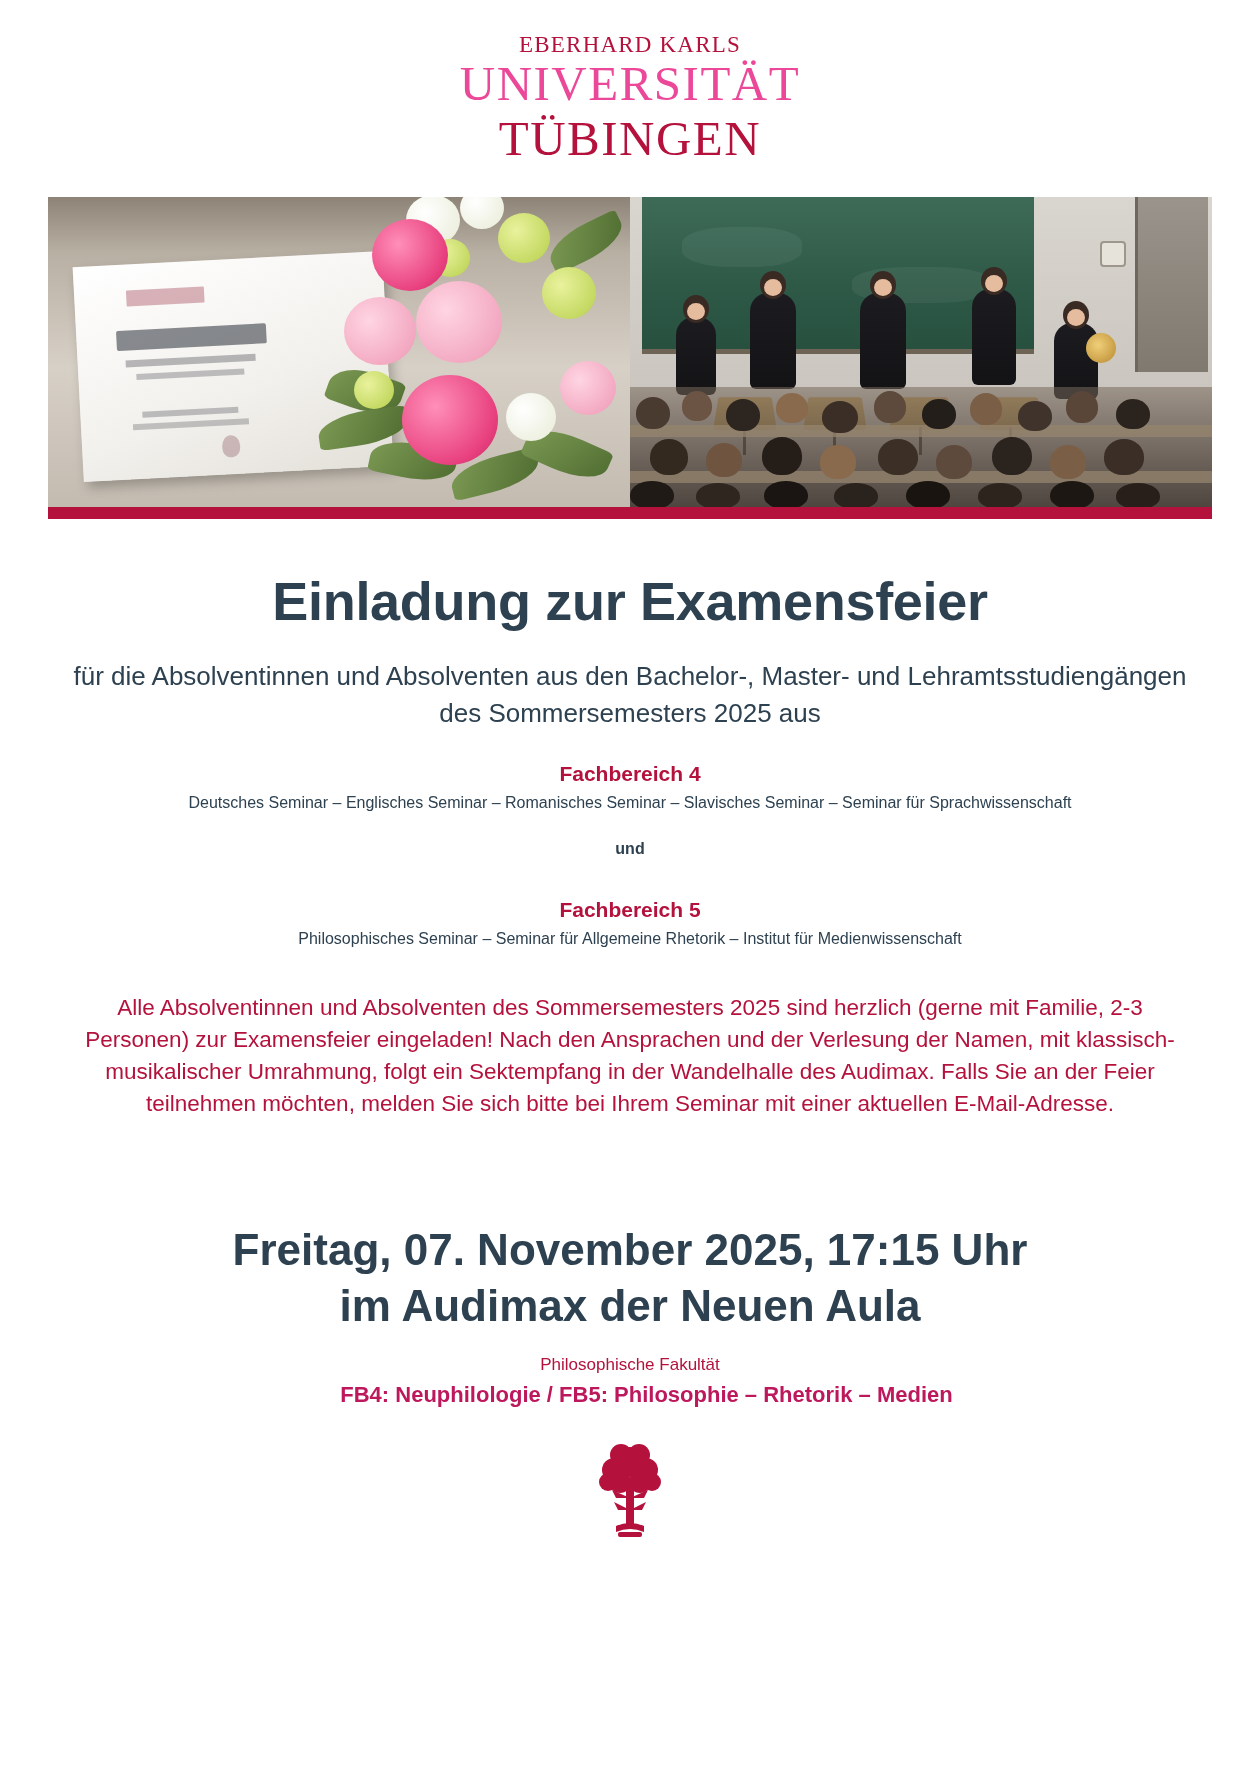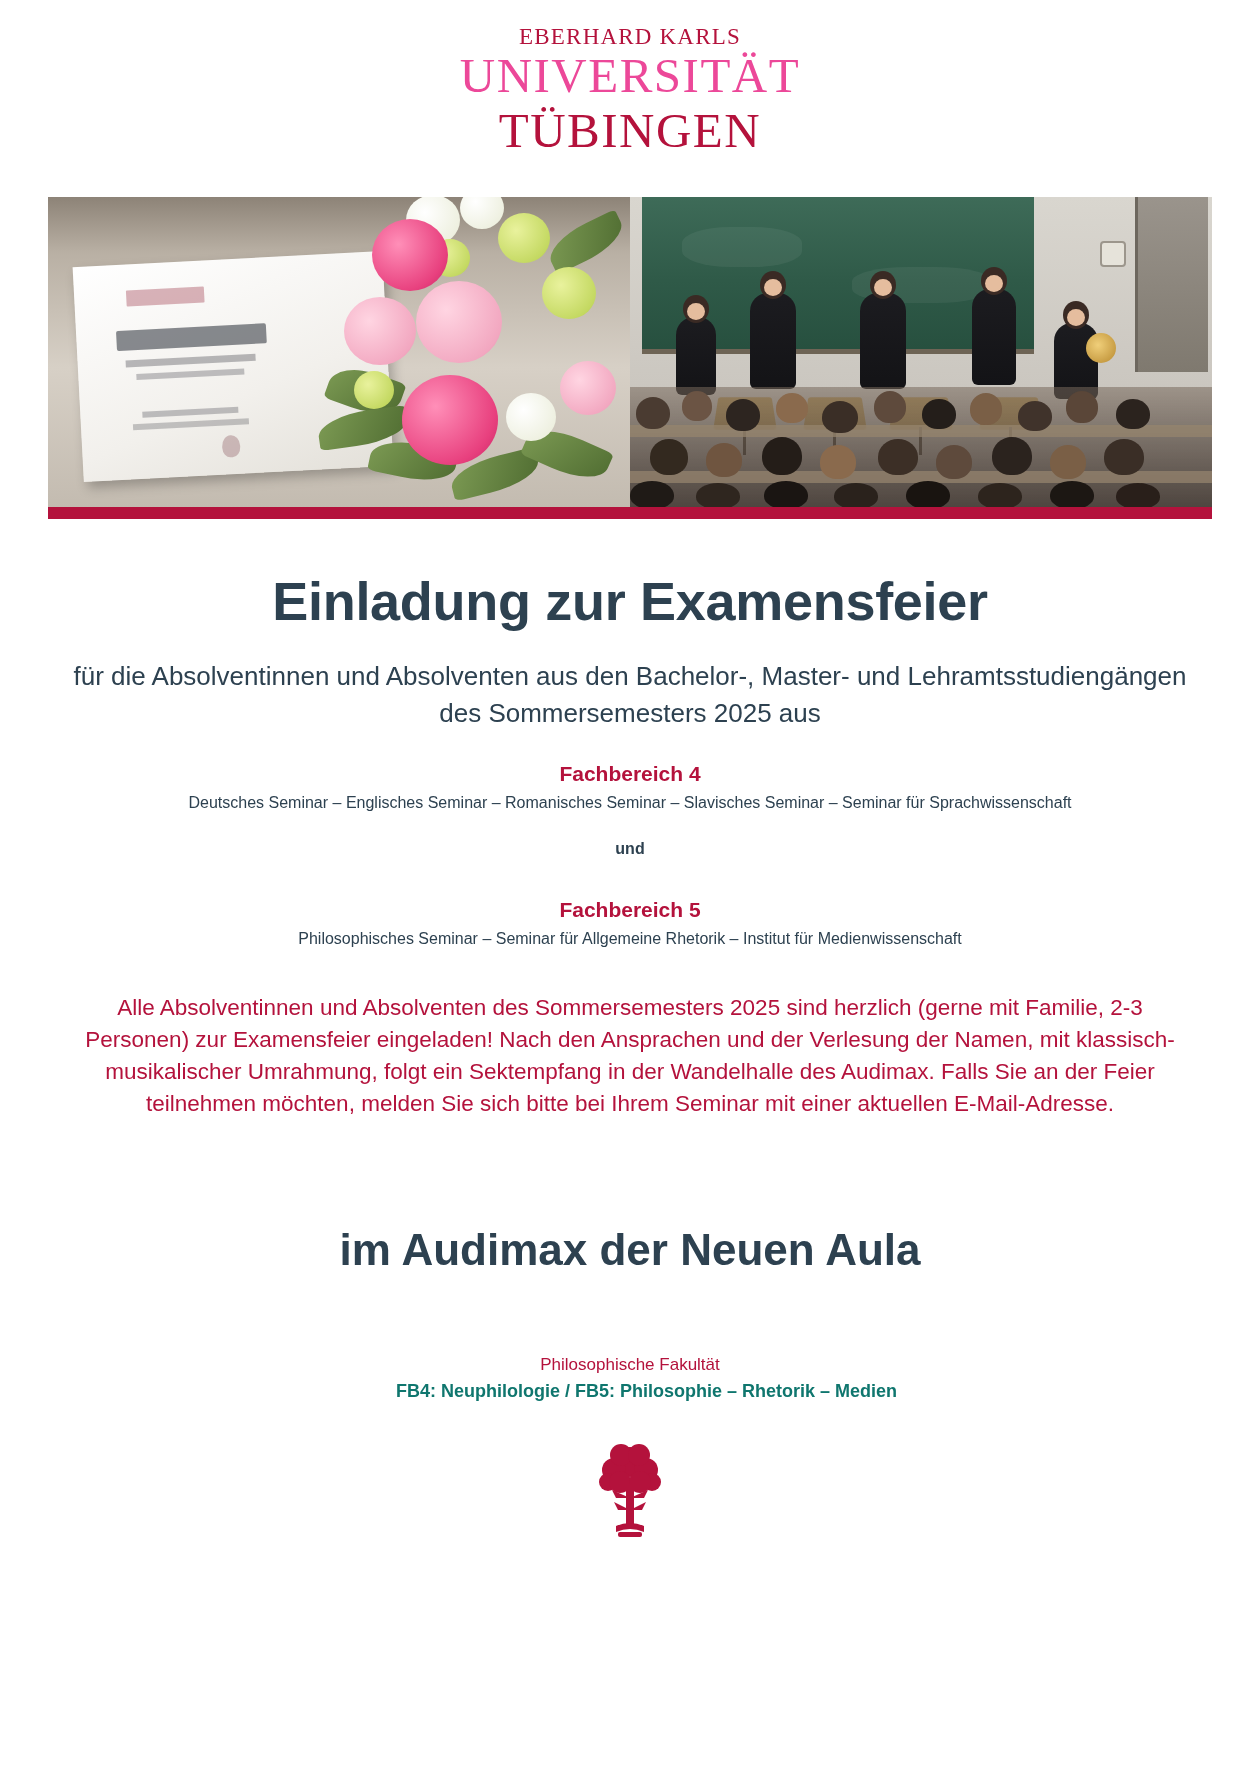--- a/index.html
+++ b/index.html
@@ -19,21 +19,21 @@
     width: 1260px;
     height: 1783px;
     position: relative;
     box-sizing: border-box;
   }
 
   
   .logo-block {
     width: 100%;
     text-align: center;
-    padding-top: 24px;
+    padding-top: 32px;
   }
   .logo-line1 {
     font-family: "Liberation Serif", serif;
     color: #b4123c;
     font-size: 23px;
     letter-spacing: 1.2px;
     font-weight: 400;
     line-height: 1.1;
   }
   .logo-line2 {
@@ -334,22 +334,22 @@
     left: 0; right: 0;
     text-align: center;
   }
   .footer-1 {
     color: #b4123c;
     font-size: 17px;
     line-height: 1.5;
     text-align: center;
   }
   .footer-2 {
-    color: #0f766e;
-    font-size: 18px;
+    color: #be185d;
+    font-size: 22px;
     font-weight: bold;
     line-height: 1.5;
     padding-left: 33px;
   }
 
   .tree-logo {
     position: absolute;
     top: 1440px;
     left: 50%;
     transform: translateX(-50%);
@@ -490,20 +490,21 @@
   </div>
 
   <div class="fb-block-2">
     <div class="fb-title">Fachbereich 5</div>
     <div class="fb-list">Philosophisches Seminar – Seminar für Allgemeine Rhetorik – Institut für Medienwissenschaft</div>
   </div>
 
   <div class="body-text">Alle Absolventinnen und Absolventen des Sommersemesters 2025 sind herzlich (gerne mit Familie, 2-3 Personen) zur Examensfeier eingeladen! Nach den Ansprachen und der Verlesung der Namen, mit klassisch-musikalischer Umrahmung, folgt ein Sektempfang in der Wandelhalle des Audimax. Falls Sie an der Feier teilnehmen möchten, melden Sie sich bitte bei Ihrem Seminar mit einer aktuellen E-Mail-Adresse.</div>
 
   <div class="date-line">
+    <div>Freitag, 07. November 2025, 17:15 Uhr</div>
     <div>im Audimax der Neuen Aula</div>
   </div>
 
   <div class="footer">
     <div class="footer-1">Philosophische Fakultät</div>
     <div class="footer-2">FB4: Neuphilologie / FB5: Philosophie – Rhetorik – Medien</div>
   </div>
 
   <div class="tree-logo">
     <svg viewBox="0 0 80 110" width="80" height="110" aria-hidden="true">

